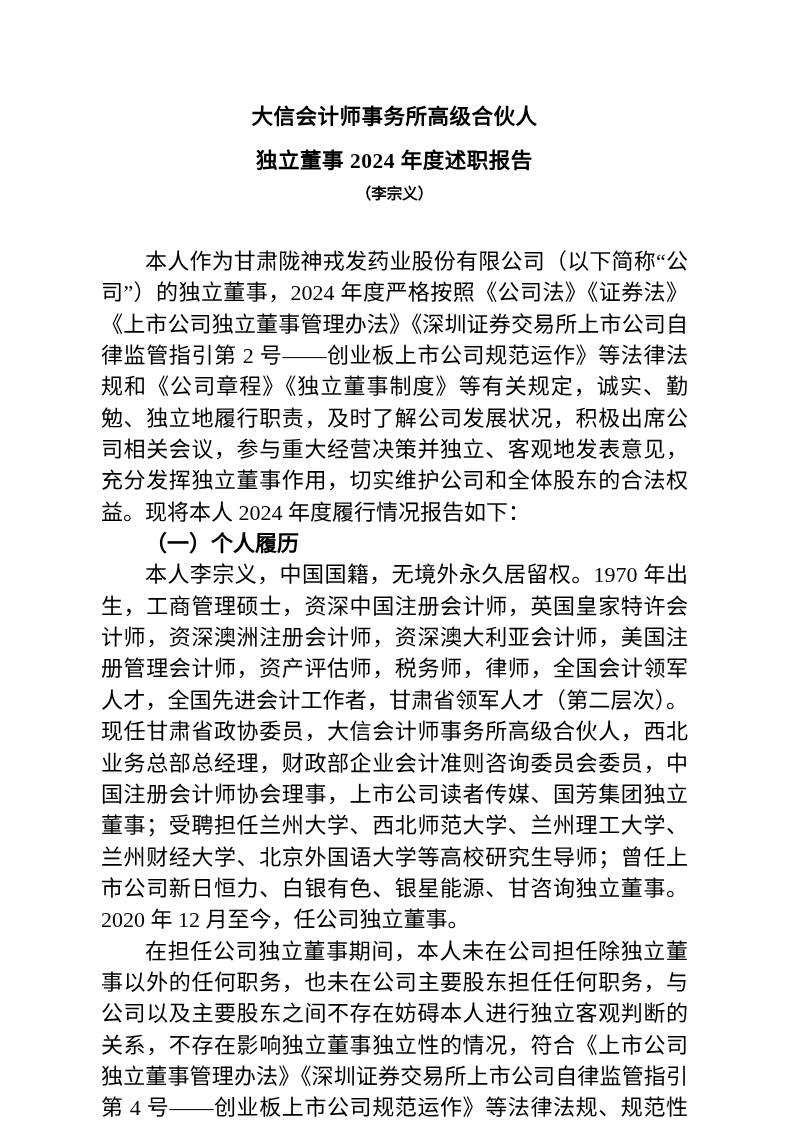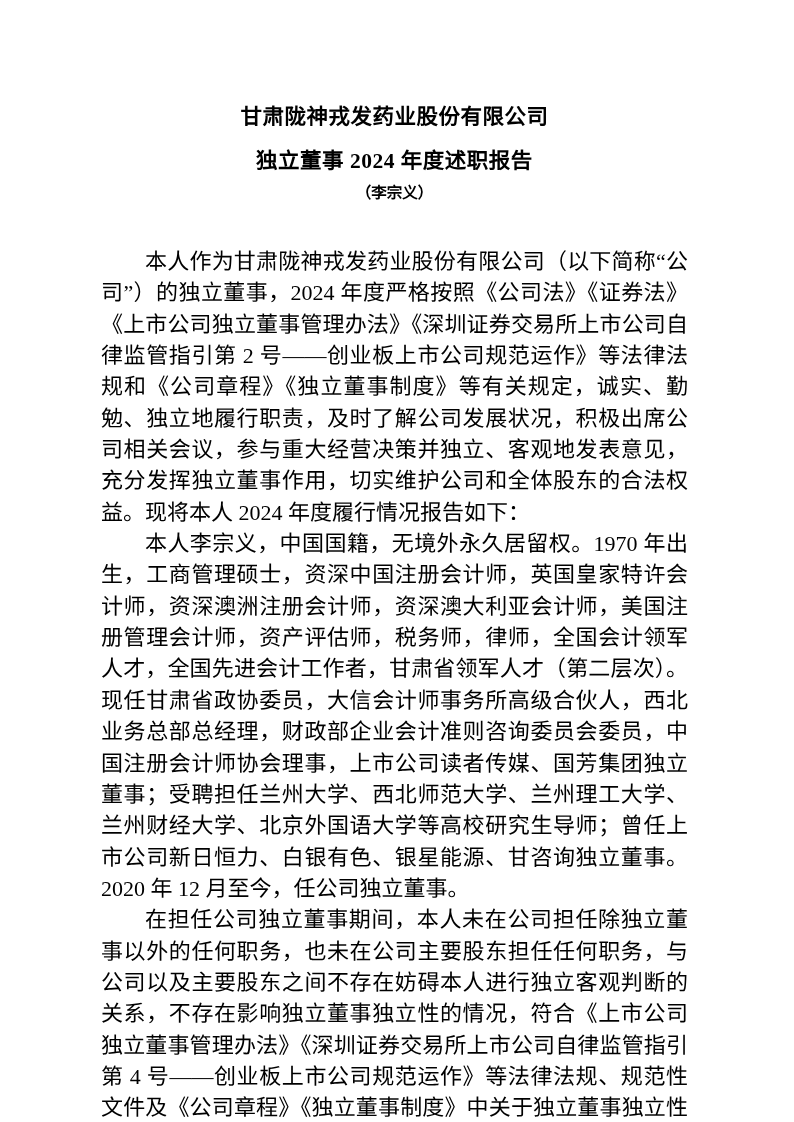--- a/index.html
+++ b/index.html
@@ -35,21 +35,20 @@
     font-weight: bold;
     text-align: center;
     letter-spacing: 0.5px;
   }
   .doc-byline {
     margin: 6px 0 0 0;
     font-size: 15.5px;
     line-height: 24px;
     font-weight: bold;
     text-align: center;
-    font-family: Liberation Mono, monospace;
   }
   .doc-content {
     margin-top: 40px;
     font-size: 22px;
     line-height: 31.35px;
     text-align: justify;
     text-justify: inter-ideograph;
   }
   .doc-content p {
     margin: 0;
@@ -57,31 +56,32 @@
   }
   .doc-content p.sec-heading {
     font-weight: bold;
   }
 </style>
 </head>
 <body>
 
 <div class="page">
 
-  <h1 class="doc-title">甘肃陇神戎发药业股份有限公司</h1>
+  <h1 class="doc-title">大信会计师事务所高级合伙人</h1>
 
   <h2 class="doc-subtitle">独立董事 2024 年度述职报告</h2>
 
   <div class="doc-byline">（李宗义）</div>
 
   <div class="doc-content">
 
     <p>本人作为甘肃陇神戎发药业股份有限公司（以下简称“公司”）的独立董事，2024 年度严格按照《公司法》《证券法》《上市公司独立董事管理办法》《深圳证券交易所上市公司自律监管指引第 2 号——创业板上市公司规范运作》等法律法规和《公司章程》《独立董事制度》等有关规定，诚实、勤勉、独立地履行职责，及时了解公司发展状况，积极出席公司相关会议，参与重大经营决策并独立、客观地发表意见，充分发挥独立董事作用，切实维护公司和全体股东的合法权益。现将本人 2024 年度履行情况报告如下：</p>
 
 
+    <p class="sec-heading">（一）个人履历</p>
 
     <p>本人李宗义，中国国籍，无境外永久居留权。1970 年出生，工商管理硕士，资深中国注册会计师，英国皇家特许会计师，资深澳洲注册会计师，资深澳大利亚会计师，美国注册管理会计师，资产评估师，税务师，律师，全国会计领军人才，全国先进会计工作者，甘肃省领军人才（第二层次）。现任甘肃省政协委员，大信会计师事务所高级合伙人，西北业务总部总经理，财政部企业会计准则咨询委员会委员，中国注册会计师协会理事，上市公司读者传媒、国芳集团独立董事；受聘担任兰州大学、西北师范大学、兰州理工大学、兰州财经大学、北京外国语大学等高校研究生导师；曾任上市公司新日恒力、白银有色、银星能源、甘咨询独立董事。2020 年 12 月至今，任公司独立董事。</p>
 
 
     <p>在担任公司独立董事期间，本人未在公司担任除独立董事以外的任何职务，也未在公司主要股东担任任何职务，与公司以及主要股东之间不存在妨碍本人进行独立客观判断的关系，不存在影响独立董事独立性的情况，符合《上市公司独立董事管理办法》《深圳证券交易所上市公司自律监管指引第 4 号——创业板上市公司规范运作》等法律法规、规范性文件及《公司章程》《独立董事制度》中关于独立董事独立性的相关要求。</p>
 
   </div>
 
 </div>
 

